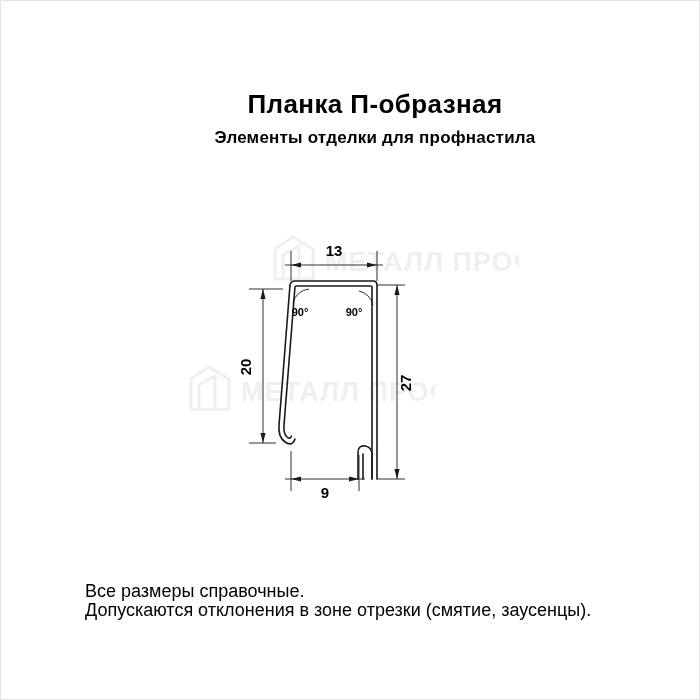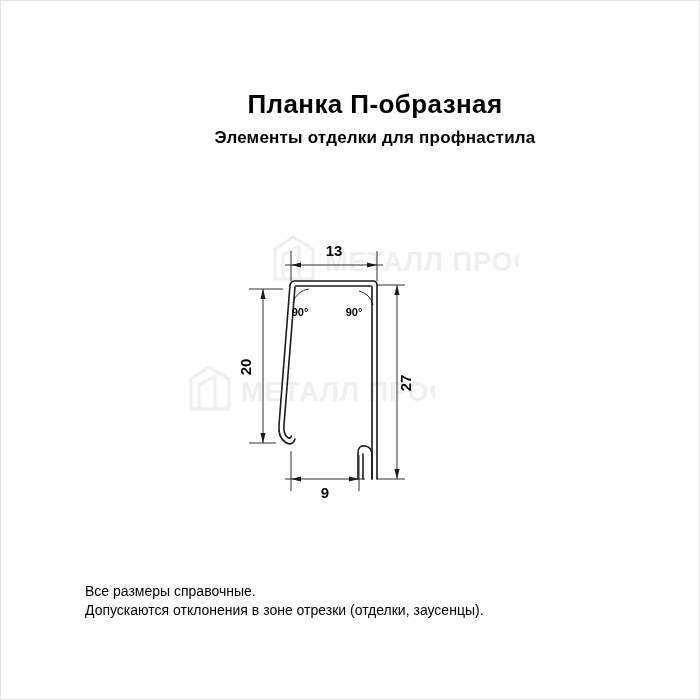--- a/index.html
+++ b/index.html
@@ -53,21 +53,21 @@
     top: 210px;
     left: 180px;
     width: 380px;
     height: 330px;
     font-weight: bold;
   }
   .notes {
     position: absolute;
     left: 84px;
     top: 581px;
-    font-size: 14px;
+    font-size: 18px;
     line-height: 19px;
     color: #000;
   }
   .wm {
     position: absolute;
     pointer-events: none;
     user-select: none;
   }
   .wm svg { display:block; }
 </style>
@@ -153,16 +153,16 @@
         <path d="M112 92 A 18 18 0 0 1 128 78"></path>
         <path d="M178 80 A 18 18 0 0 1 192 94"></path>
       </g>
       <text x="119" y="105" text-anchor="middle" font-family="Liberation Sans, sans-serif" font-size="11" fill="#000">90°</text>
       <text x="173" y="105" text-anchor="middle" font-family="Liberation Sans, sans-serif" font-size="11" fill="#000">90°</text>
     </svg>
   </div>
 
   <div class="notes">
     <div>Все размеры справочные.</div>
-    <div>Допускаются отклонения в зоне отрезки (отделки, заусенцы).</div>
+    <div>Допускаются отклонения в зоне отрезки (смятие, заусенцы).</div>
   </div>
 
 </div>
 
 </body></html>

